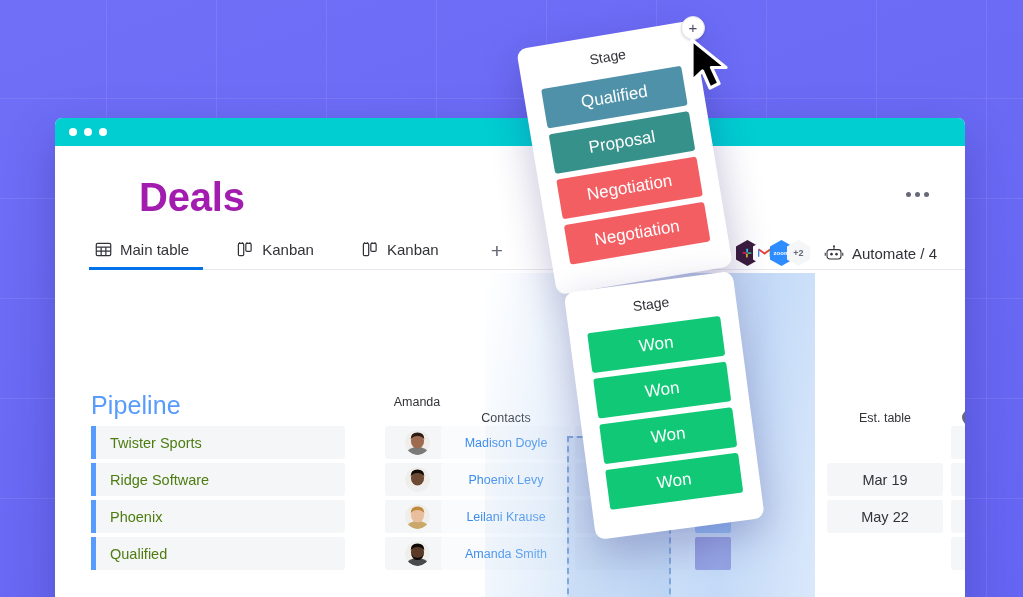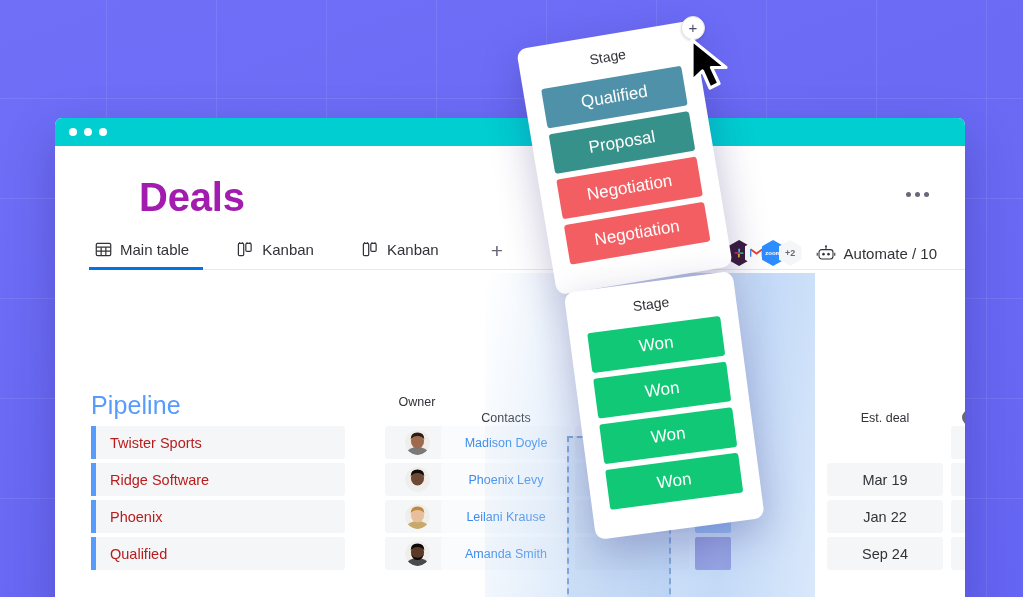--- a/index.html
+++ b/index.html
@@ -119,21 +119,21 @@
 
   .rows { position: absolute; left: 0; right: 0; top: 34px; }
   .row { position: relative; height: 37px; }
   .cell {
     position: absolute; top: 1px; height: 33px;
     background: #F5F6F8; border-radius: 3px;
     display: flex; align-items: center;
   }
   .cell.name {
     left: 36px; width: 254px; padding-left: 14px;
-    font-size: 14.5px; color: #b91c1c;
+    font-size: 14.5px; color: #4d7c0f;
     border-left: 5px solid #579BFC; border-radius: 0 3px 3px 0;
   }
   .cell.owner { left: 330px; width: 64px; justify-content: center; background: #F5F6F8; }
   .cell.contact {
     left: 386px; width: 130px; justify-content: center;
     font-size: 12.5px; color: #3B8CEC; background: #FAFBFC;
   }
   .cell.blank1 { left: 520px; width: 114px; background: #F5F6F8; }
   .cell.swatch { left: 640px; width: 128px; border-radius: 2px; }
   .cell.est {
@@ -283,31 +283,31 @@
         <svg width="20" height="17" viewBox="0 0 22 19" fill="none" stroke="#323338" stroke-width="1.2">
           <rect x="3.2" y="5.2" width="15.6" height="10.4" rx="3"></rect>
           <circle cx="8.2" cy="10.2" r="1.4" fill="#323338" stroke="none"></circle>
           <circle cx="13.8" cy="10.2" r="1.4" fill="#323338" stroke="none"></circle>
           <line x1="11" y1="1.6" x2="11" y2="5.2"></line>
           <circle cx="11" cy="1.4" r="1.1" fill="#323338" stroke="none"></circle>
           <line x1="1.2" y1="8.6" x2="1.2" y2="12"></line>
           <line x1="20.8" y1="8.6" x2="20.8" y2="12"></line>
         </svg>
       </span>
-      <span>Automate / 10</span>
+      <span>Automate / 4</span>
     </div>
   </div>
 
   <div id="board">
 
     <div class="group" id="group-0" style="top:118px;">
       <div class="group-title pipeline">Pipeline</div>
-      <div class="colhead owner">Owner</div>
+      <div class="colhead owner">Amanda</div>
       <div class="colhead contacts">Contacts</div>
-      <div class="colhead est">Est. deal</div>
+      <div class="colhead est">Est. table</div>
       <div class="add-col">+</div>
 
       <div class="rows" id="rows-0">
           <div class="row">
             <div class="cell name">Twister Sports</div>
             <div class="cell owner">
               <span class="avatar">
                 <svg width="25" height="25" viewBox="0 0 25 25">
     <defs>
                     <clipPath id="cp0">
@@ -371,21 +371,21 @@
       <ellipse cx="12.5" cy="11" rx="6.6" ry="7.6" fill="#E8BE9C"></ellipse>
       <path d="M5.6 9.5 q0 -7 6.9 -7 q6.9 0 6.9 7 q-2 -3.6 -6.9 -3.6 q-4.9 0 -6.9 3.6 z" fill="#C08A3E"></path>
 
     </g>
   </svg>
               </span>
             </div>
             <div class="cell contact">Leilani Krause</div>
             <div class="cell blank1"></div>
             <div class="cell swatch" style="background: rgb(75, 145, 247); width: 36px; left: 640px;"></div>
-            <div class="cell est">Jan 22</div>
+            <div class="cell est">May 22</div>
             <div class="cell tail"></div>
           </div>
           <div class="row">
             <div class="cell name">Qualified</div>
             <div class="cell owner">
               <span class="avatar">
                 <svg width="25" height="25" viewBox="0 0 25 25">
     <defs>
                     <clipPath id="cp3">
                       <circle cx="12.5" cy="12.5" r="12.5"></circle>
@@ -397,21 +397,20 @@
       <ellipse cx="12.5" cy="11" rx="6.6" ry="7.6" fill="#5A3A26"></ellipse>
       <path d="M5.6 9.5 q0 -7 6.9 -7 q6.9 0 6.9 7 q-2 -3.6 -6.9 -3.6 q-4.9 0 -6.9 3.6 z" fill="#0E0906"></path>
       <path d="M6.2 12.5 q0.8 6.6 6.3 6.6 q5.5 0 6.3 -6.6 q-1.4 4.2 -6.3 4.2 q-4.9 0 -6.3 -4.2 z" fill="#0E0906"></path>
     </g>
   </svg>
               </span>
             </div>
             <div class="cell contact">Amanda Smith</div>
             <div class="cell blank1"></div>
             <div class="cell swatch" style="background: rgb(75, 46, 176); width: 36px; left: 640px;"></div>
-            <div class="cell est">Sep 24</div>
             <div class="cell tail"></div>
           </div>
         </div>
     </div>
 
     <div class="group closed" id="group-1" style="top:323px;">
       <div class="group-title closed">Closed won</div>
 
     </div>
 

